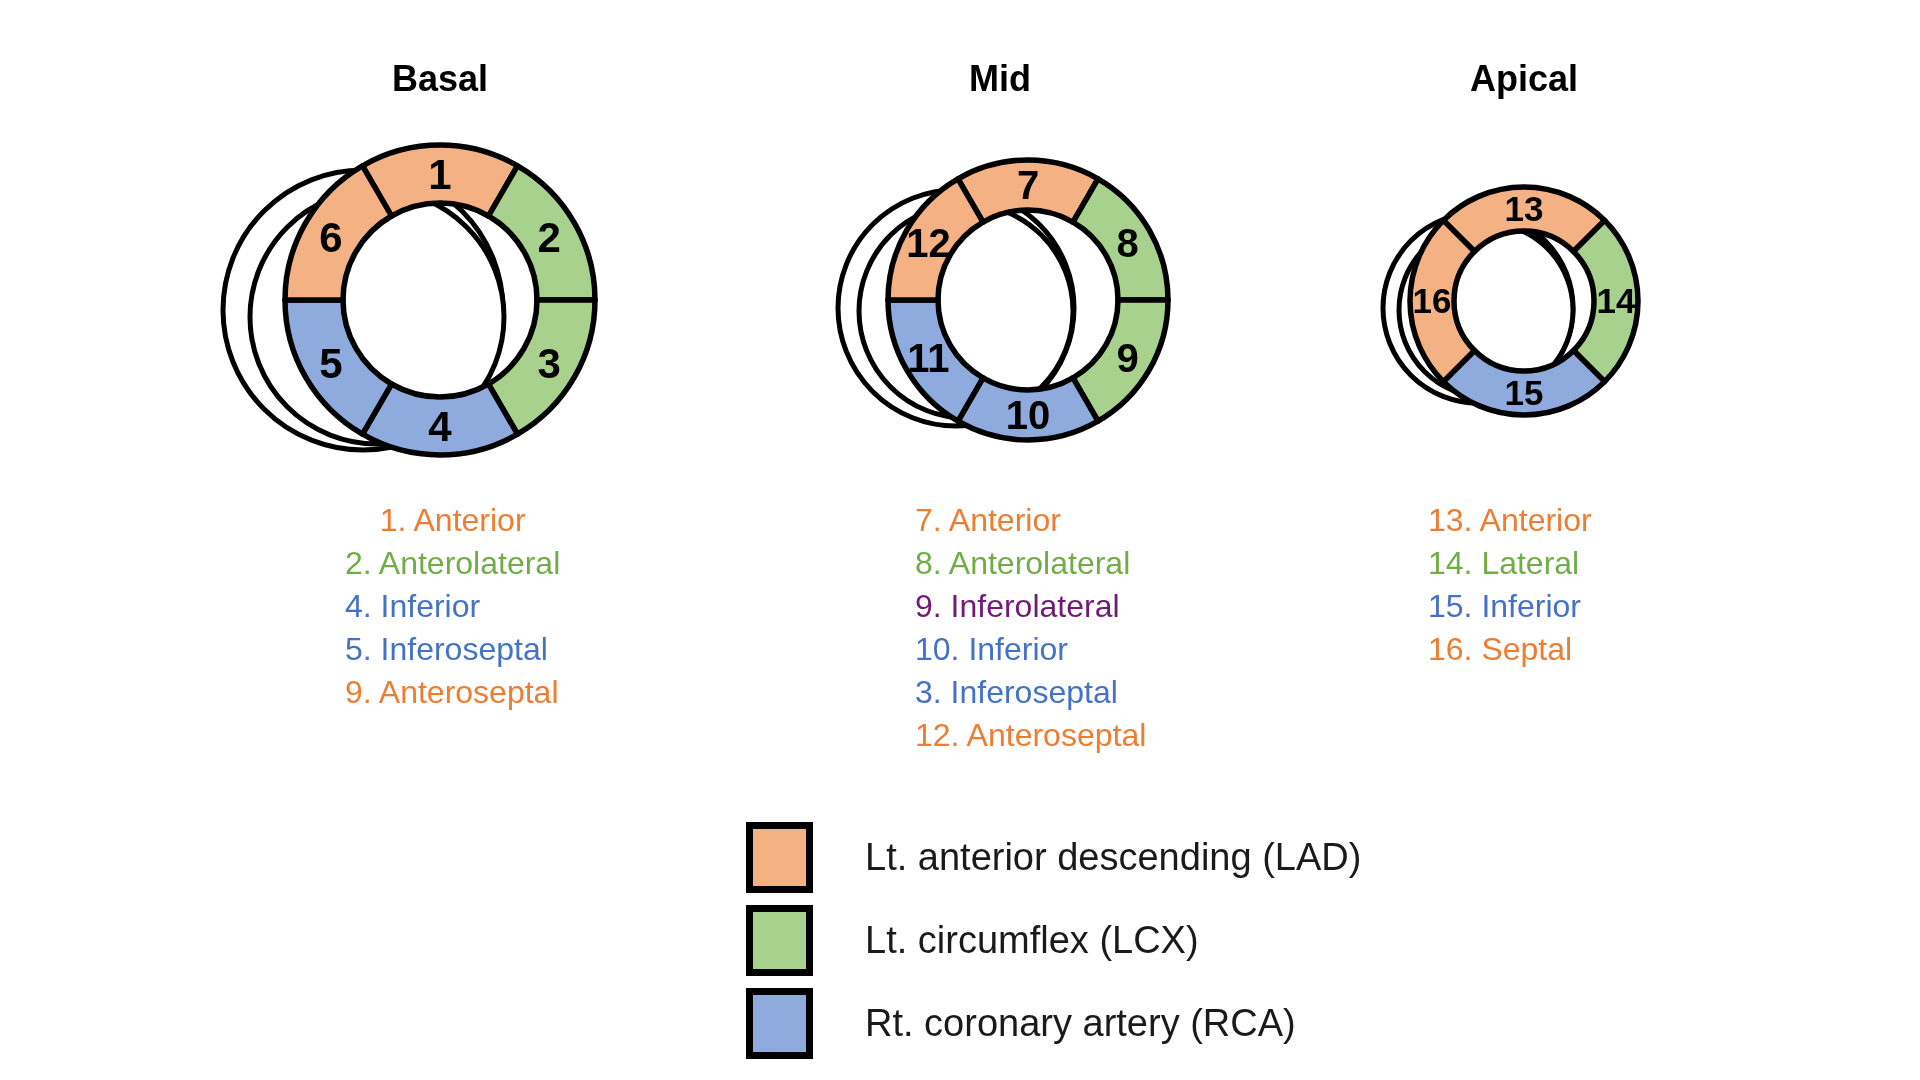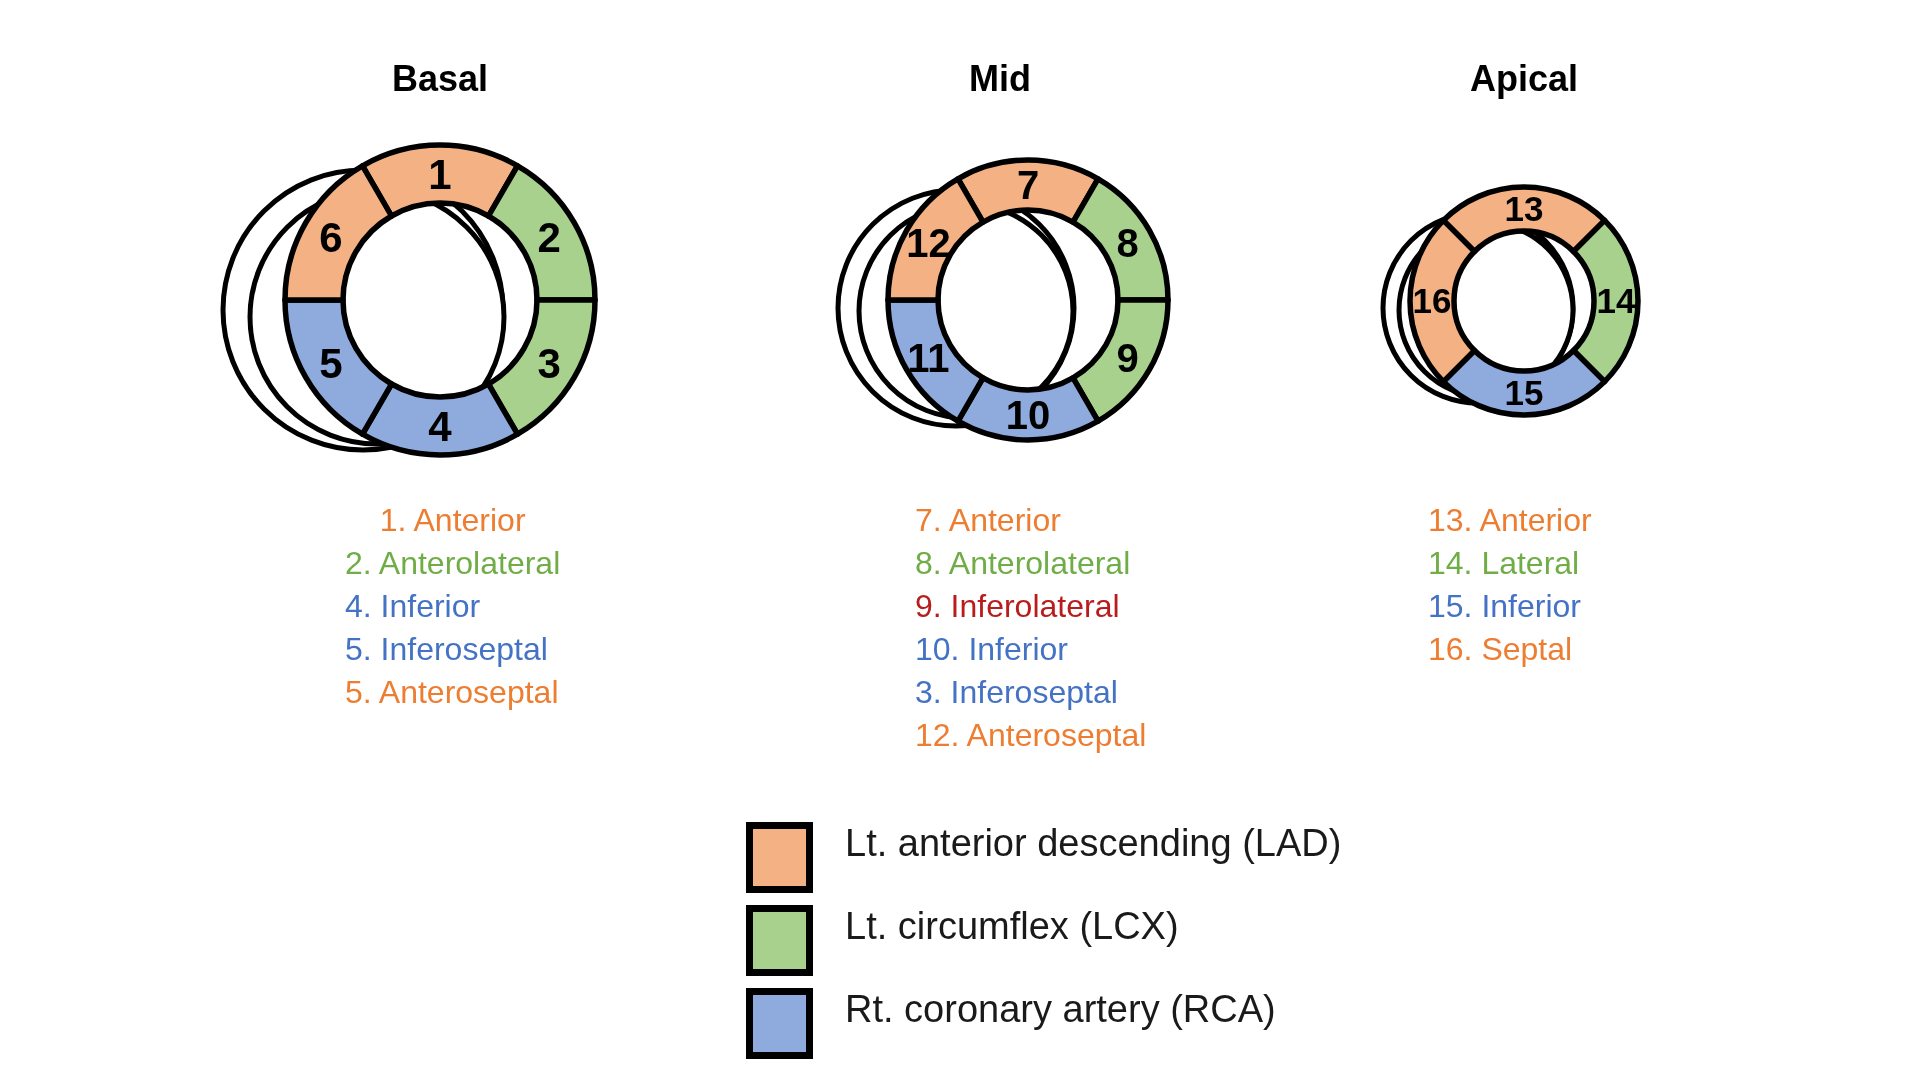--- a/index.html
+++ b/index.html
@@ -45,21 +45,22 @@
   }
   #list0 { left: 345px; }
   #list1 { left: 915px; }
   #list2 { left: 1428px; }
 
   .legend-row {
     position: absolute;
     left: 746px;
     height: 71px;
     display: flex;
-    gap: 32px;
+    align-items: center;
+    gap: 52px;
   }
   .swatch {
     width: 53px;
     height: 57px;
     border: 7px solid #000000;
     flex: 0 0 auto;
   }
   .legend-label {
     font-size: 38px;
     color: #1a1a1a;
@@ -136,26 +137,26 @@
 
   <div class="ring-title" id="title0">Basal</div>
   <div class="ring-title" id="title1">Mid</div>
   <div class="ring-title" id="title2">Apical</div>
 
   <div class="seg-list" id="list0">
       <div class="seg-item" style="color: rgb(237, 125, 49); text-align: center;">1. Anterior</div>
       <div class="seg-item" style="color: rgb(112, 173, 71);">2. Anterolateral</div>
       <div class="seg-item" style="color: rgb(68, 114, 196);">4. Inferior</div>
       <div class="seg-item" style="color: rgb(68, 114, 196);">5. Inferoseptal</div>
-      <div class="seg-item" style="color: rgb(237, 125, 49);">5. Anteroseptal</div>
+      <div class="seg-item" style="color: rgb(237, 125, 49);">9. Anteroseptal</div>
     </div>
   <div class="seg-list" id="list1">
       <div class="seg-item" style="color: rgb(237, 125, 49);">7. Anterior</div>
       <div class="seg-item" style="color: rgb(112, 173, 71);">8. Anterolateral</div>
-      <div class="seg-item" style="color: #b91c1c;">9. Inferolateral</div>
+      <div class="seg-item" style="color: #701a75;">9. Inferolateral</div>
       <div class="seg-item" style="color: rgb(68, 114, 196);">10. Inferior</div>
       <div class="seg-item" style="color: rgb(68, 114, 196);">3. Inferoseptal</div>
       <div class="seg-item" style="color: rgb(237, 125, 49);">12. Anteroseptal</div>
     </div>
   <div class="seg-list" id="list2">
       <div class="seg-item" style="color: rgb(237, 125, 49);">13. Anterior</div>
       <div class="seg-item" style="color: rgb(112, 173, 71);">14. Lateral</div>
       <div class="seg-item" style="color: rgb(68, 114, 196);">15. Inferior</div>
       <div class="seg-item" style="color: rgb(237, 125, 49);">16. Septal</div>
     </div>

